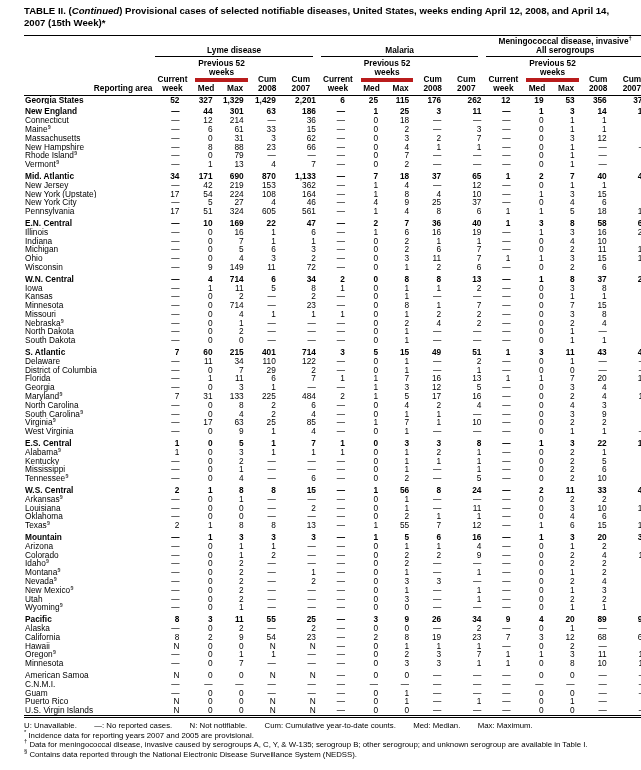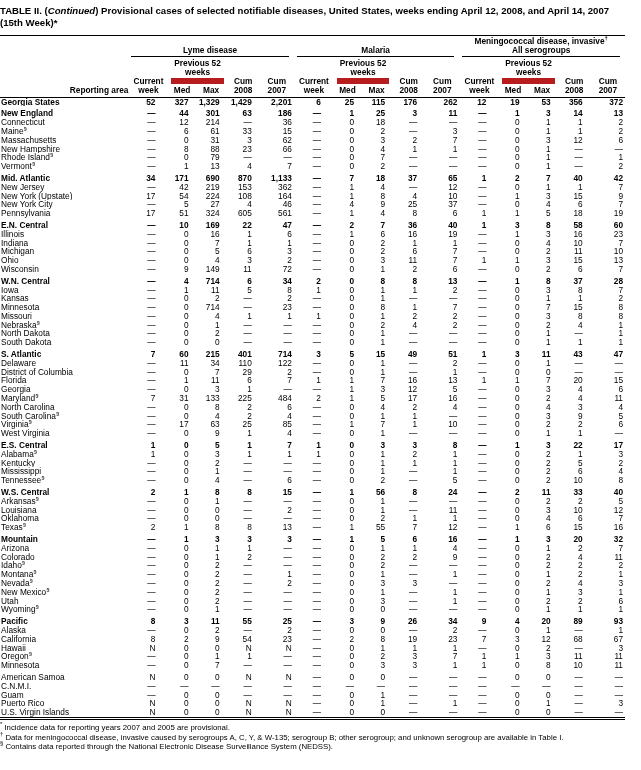--- a/index.html
+++ b/index.html
@@ -1,26 +1,26 @@
 <!DOCTYPE html>
 <html><head>
 <meta charset="utf-8">
 <style>
   html,body{margin:0;padding:0;background:#fff;}
   body{width:641px;height:770px;font-family:"Liberation Sans","DejaVu Sans",sans-serif;color:#000;overflow:hidden;}
-  .page{padding:5px 8px 0 0;}
+  .page{padding:5px 8px 0 24px;}
   .title{font-size:9.6px;font-weight:bold;line-height:1.3;margin-bottom:5px;letter-spacing:0;}
   table{border-collapse:collapse;table-layout:fixed;width:625px;border-top:1.5px solid #000;border-bottom:3px double #000;}
   col.c-area{width:128px;}
   col.c-cw{width:40px;}col.c-med{width:27px;}col.c-max{width:31px;}col.c-c08{width:33px;}col.c-c07{width:34px;}
   thead th{font-size:8.3px;font-weight:bold;vertical-align:bottom;text-align:center;padding:1px 0 1px 0;line-height:1.1;}
   thead{border-bottom:1.5px solid #000;}
   th.area-h{text-align:right;vertical-align:bottom;padding-left:1px;font-size:8.3px;}
   .grp{border-bottom:1px solid #000;margin:0 5px 0 3px;padding-bottom:1px;}
-  .p52{border-bottom:6px solid #b91c1c;margin:0 3px;padding-bottom:1px;}
+  .p52{border-bottom:4px solid #b91c1c;margin:0 3px;padding-bottom:1px;}
   sup{font-size:6px;line-height:0;}
   tbody td{font-size:8.3px;line-height:8.8px;padding:0;white-space:nowrap;}
   td.area{text-align:left;padding-left:1px;overflow:hidden;}
   td.num{text-align:right;}
   td.cX0{padding-right:13px;}
   td.cX1{padding-right:7px;}
   td.cX2{padding-right:7px;}
   td.cX3{padding-right:8px;}
   td.cX4{padding-right:2px;}
   tr.total td,tr.region td{font-weight:bold;}
@@ -1334,18 +1334,19 @@
           <td class="num cX0">—</td>
           <td class="num cX1">0</td>
           <td class="num cX2">0</td>
           <td class="num cX3">—</td>
           <td class="num cX4">—</td>
         </tr>
       </tbody>
   </table>
 
   <div class="footnotes">
+    <div class="fline"><span>U: Unavailable.        —: No reported cases.        N: Not notifiable.        Cum: Cumulative year-to-date counts.        Med: Median.        Max: Maximum.</span></div>
     <div class="fline"><sup>*</sup> <span>Incidence data for reporting years 2007 and 2005 are provisional.</span></div>
     <div class="fline"><sup>†</sup> <span>Data for meningococcal disease, invasive caused by serogroups A, C, Y, &amp; W-135; serogroup B; other serogroup; and unknown serogroup are available in Table I.</span></div>
     <div class="fline"><sup>§</sup> <span>Contains data reported through the National Electronic Disease Surveillance System (NEDSS).</span></div>
   </div>
 
 </div>
 
 </body></html>

